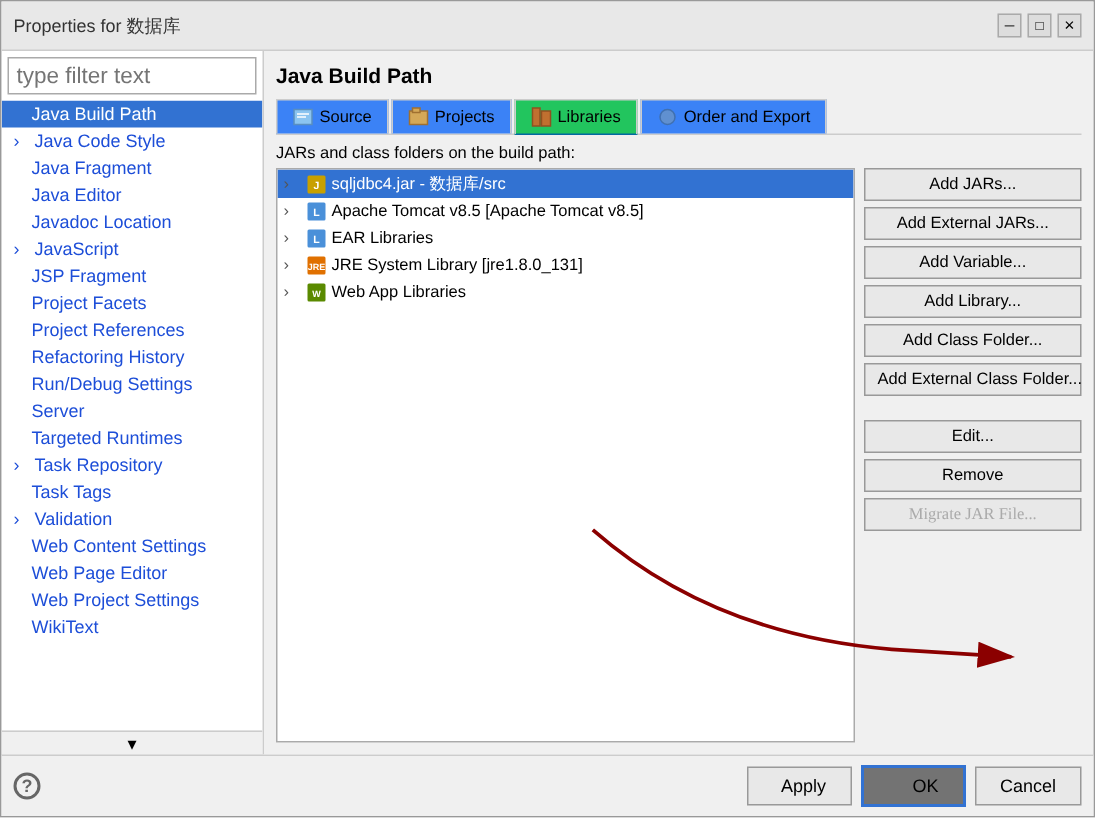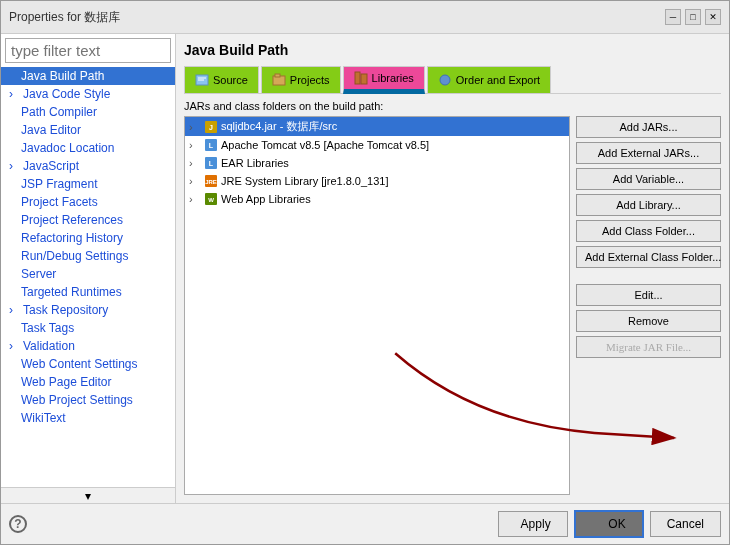--- a/index.html
+++ b/index.html
@@ -132,32 +132,32 @@
     .tabs {
       display: flex;
       border-bottom: 1px solid #ccc;
       margin-bottom: 6px;
     }
 
     .tab {
       padding: 4px 10px;
       border: 1px solid #ccc;
       border-bottom: none;
-      background: #84cc16;
+      background: #3b82f6;
       cursor: pointer;
       font-size: 11px;
       display: flex;
       align-items: center;
       gap: 4px;
       margin-right: 2px;
     }
 
     .tab.active {
-      background: #ec4899;
-      border-bottom: 5px solid #0369a1;
+      background: #22c55e;
+      border-bottom: 1px solid #0369a1;
       margin-bottom: -1px;
     }
 
     .tab-icon {
       width: 14px;
       height: 14px;
       display: inline-flex;
       align-items: center;
       justify-content: center;
     }
@@ -340,21 +340,21 @@
   </div>
 
   <div class="main-layout">
 
     <div class="sidebar">
       <input class="filter-input" type="text" placeholder="type filter text" style="">
       <div class="sidebar-list">
 
       <div class="sidebar-item selected no-arrow">Java Build Path</div>
           <div class="sidebar-item has-arrow">Java Code Style</div>
-          <div class="sidebar-item no-arrow">Path Compiler</div>
+          <div class="sidebar-item no-arrow">Java Fragment</div>
           <div class="sidebar-item no-arrow">Java Editor</div>
           <div class="sidebar-item no-arrow">Javadoc Location</div>
           <div class="sidebar-item has-arrow">JavaScript</div>
           <div class="sidebar-item no-arrow">JSP Fragment</div>
           <div class="sidebar-item no-arrow">Project Facets</div>
           <div class="sidebar-item no-arrow">Project References</div>
           <div class="sidebar-item no-arrow">Refactoring History</div>
           <div class="sidebar-item no-arrow">Run/Debug Settings</div>
           <div class="sidebar-item no-arrow">Server</div>
           <div class="sidebar-item no-arrow">Targeted Runtimes</div>

